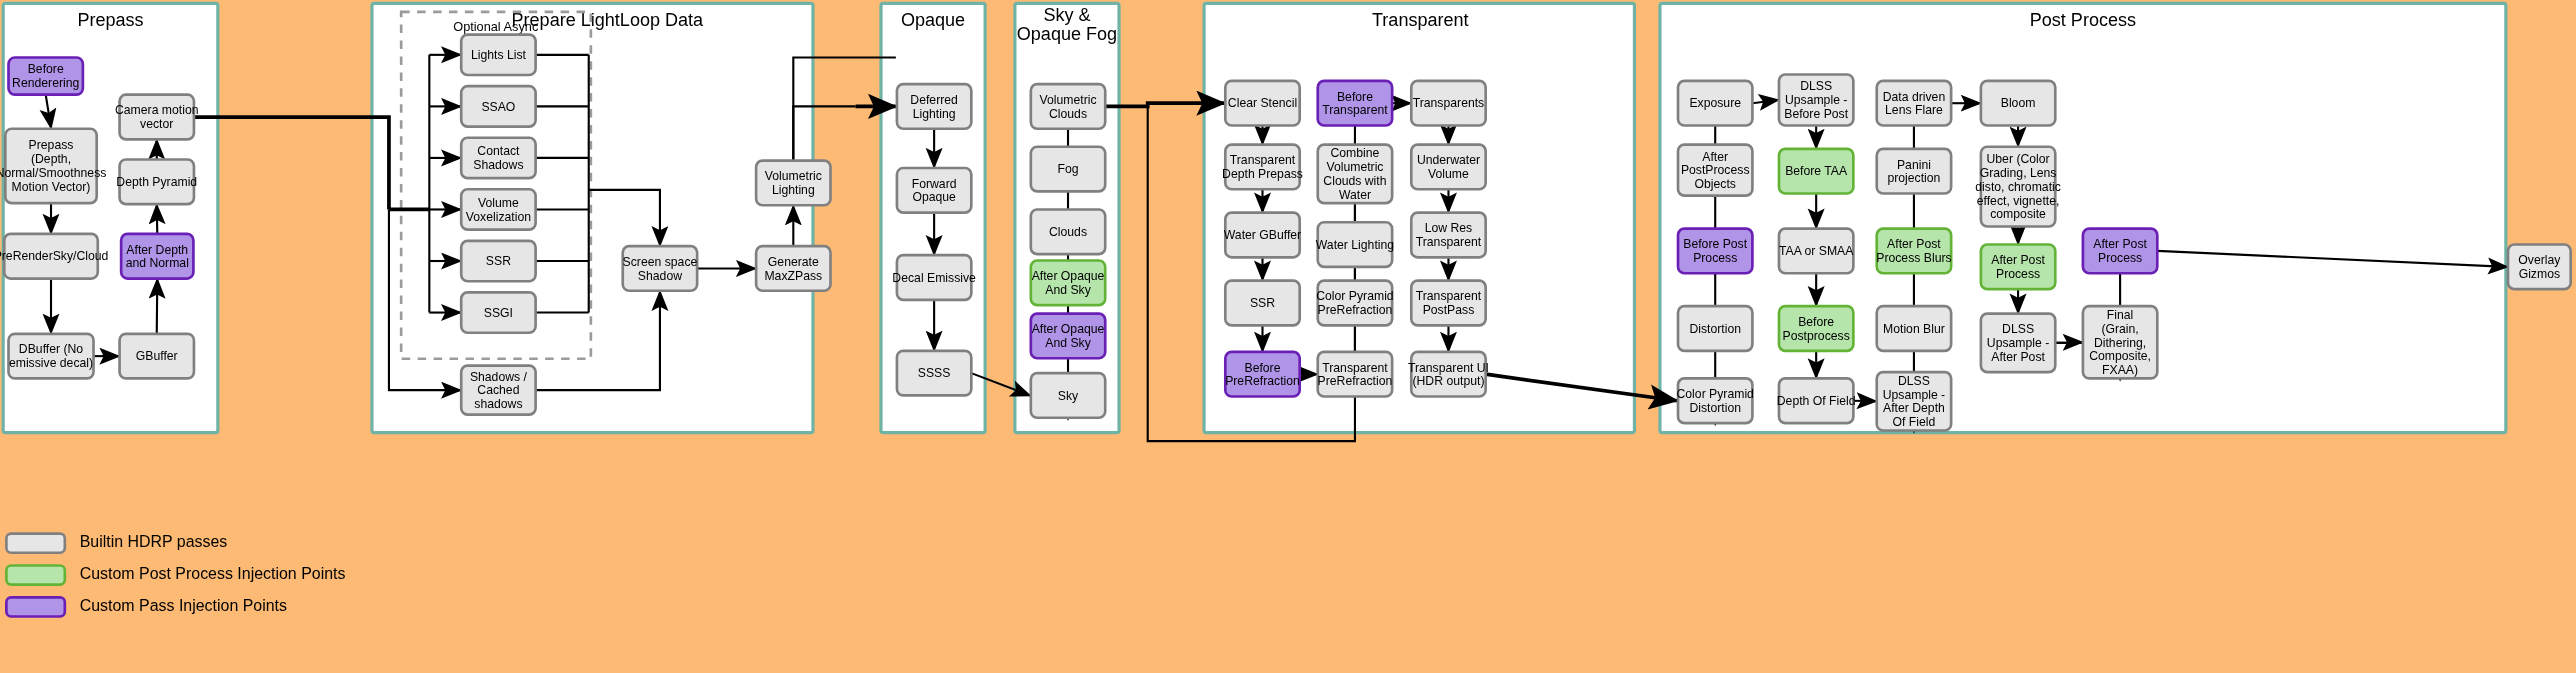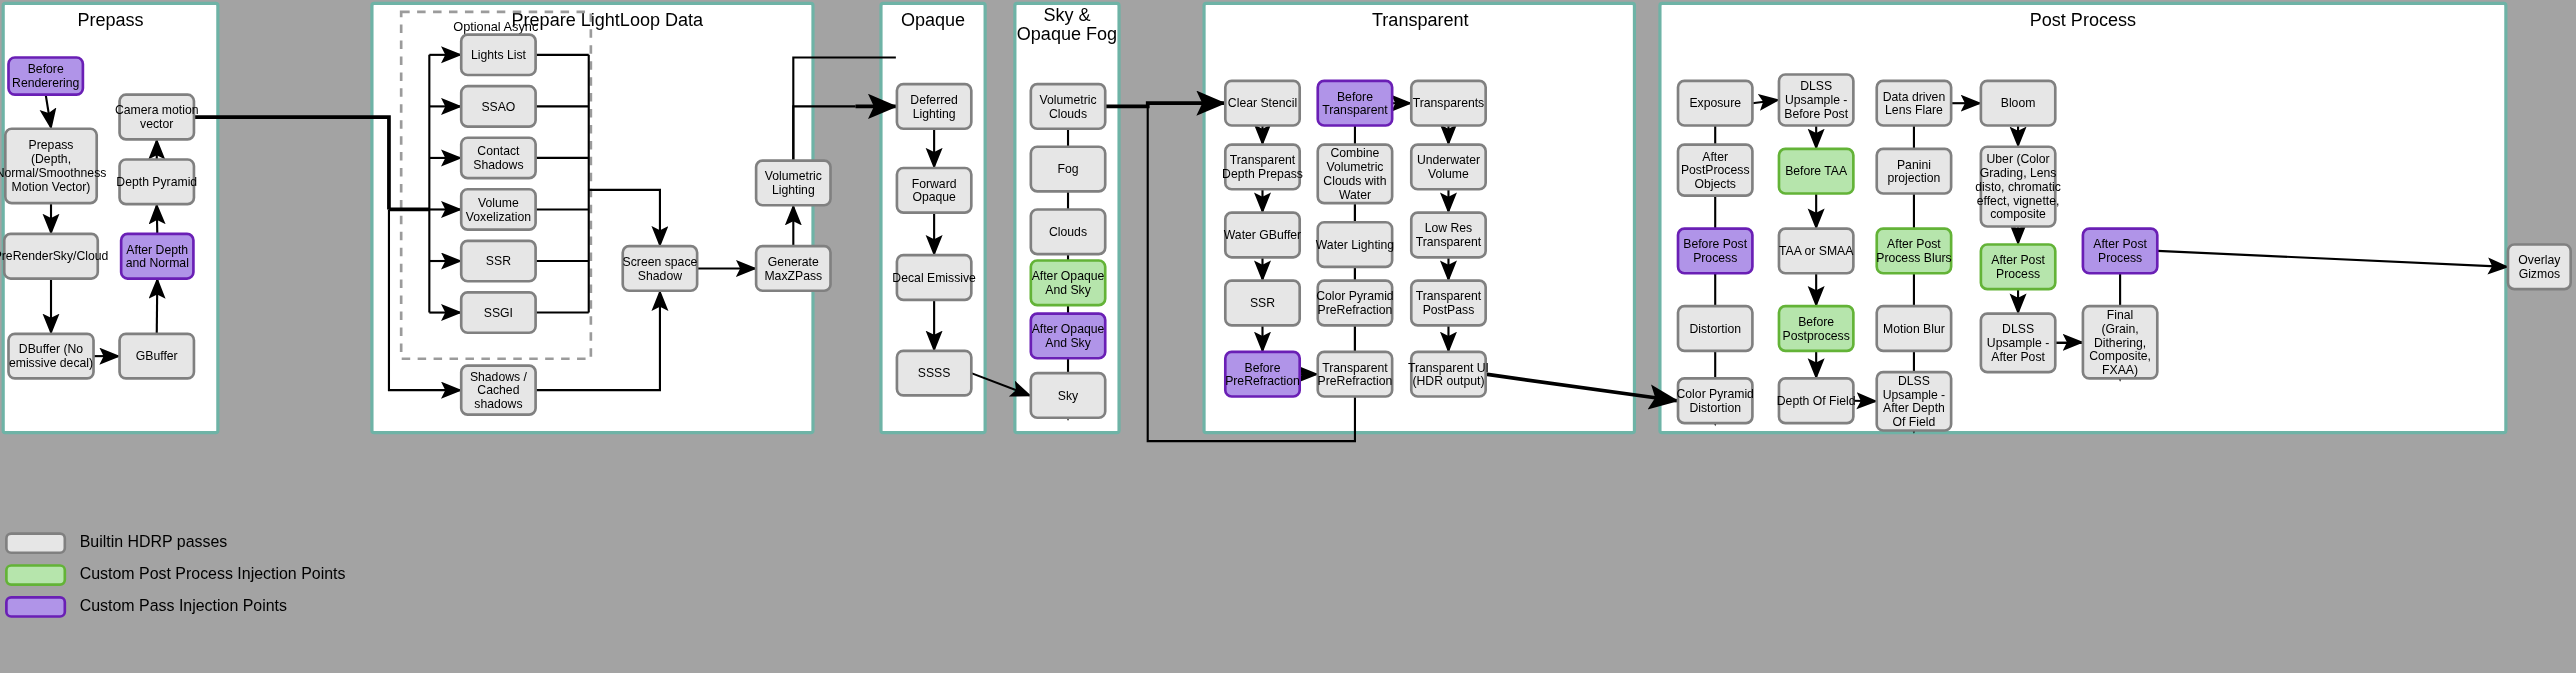--- a/index.html
+++ b/index.html
@@ -1,17 +1,17 @@
 <!DOCTYPE html>
 <html style="font-size:8.5px"><head>
 <meta charset="utf-8">
 <style>
   html,body{margin:0;padding:0;background:#ffffff;}
   body{font-family:"Liberation Sans",sans-serif;}
-  #stage{position:relative;width:2576px;height:674px;background:#a3a3a3;overflow:hidden;}
+  #stage{position:relative;width:2576px;height:674px;background:#fdba74;overflow:hidden;}
   svg{position:absolute;left:0;top:0;width:2576px;height:674px;}
   .panel{fill:#ffffff;stroke:#6eb3a6;stroke-width:6;}
   .panel-title{font-family:"Liberation Sans",sans-serif;font-size:34px;fill:#000;text-anchor:middle;dominant-baseline:middle;}
   .async-box{fill:none;stroke:#9b9b9b;stroke-width:5;stroke-dasharray:16 14;}
   .async-label{font-family:"Liberation Sans",sans-serif;font-size:24px;fill:#000;text-anchor:middle;dominant-baseline:middle;}
   .nb{stroke-width:5;}
   .nb.builtin{fill:#e6e6e6;stroke:#808080;}
   .nb.green{fill:#b6e5ac;stroke:#63b337;}
   .nb.purple{fill:#b094e8;stroke:#6a1fb5;}
   .nlabel{font-family:"Liberation Sans",sans-serif;font-size:23px;fill:#000;text-anchor:middle;}

